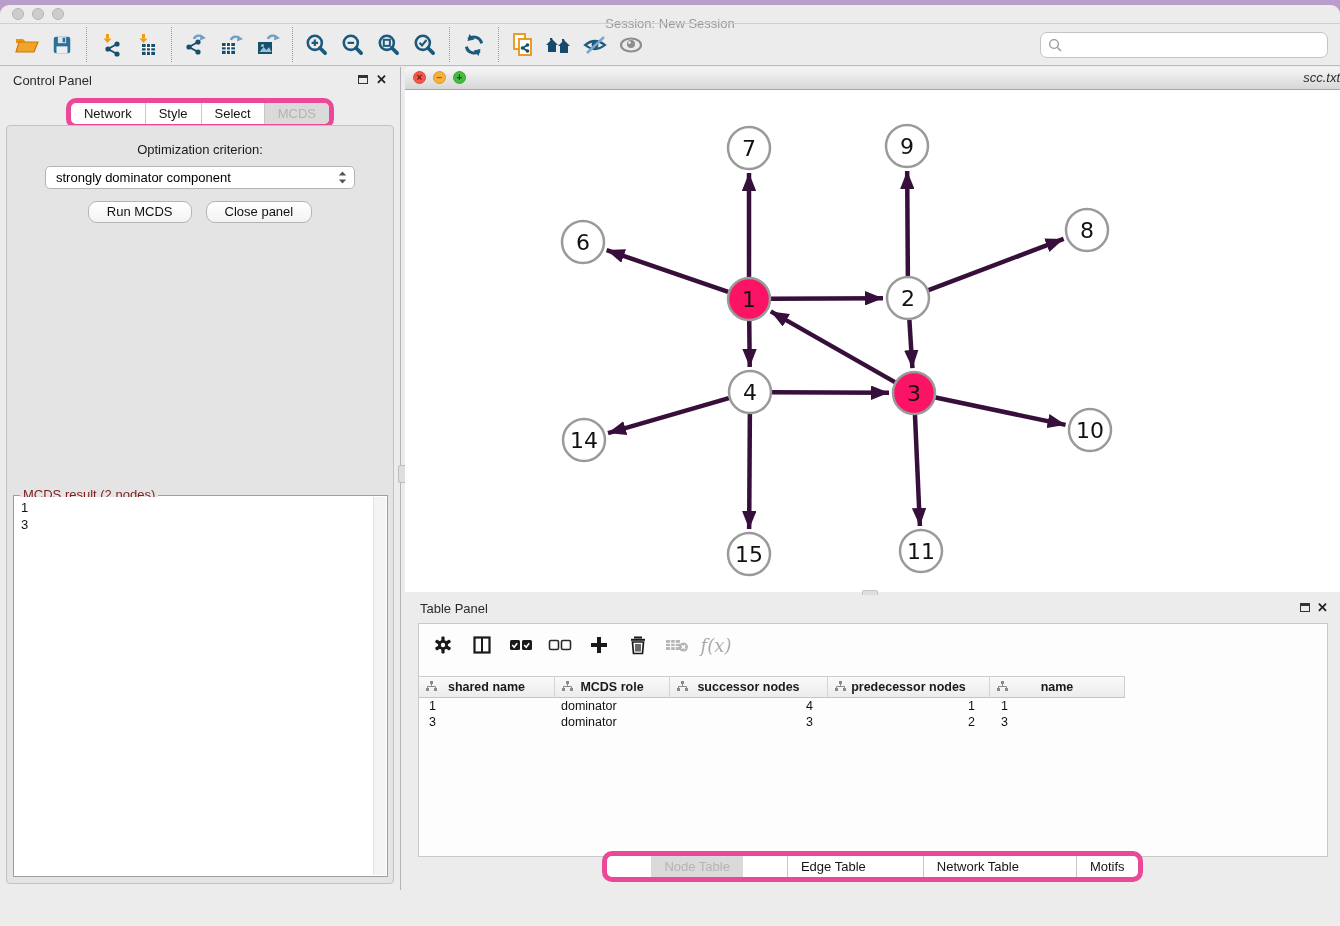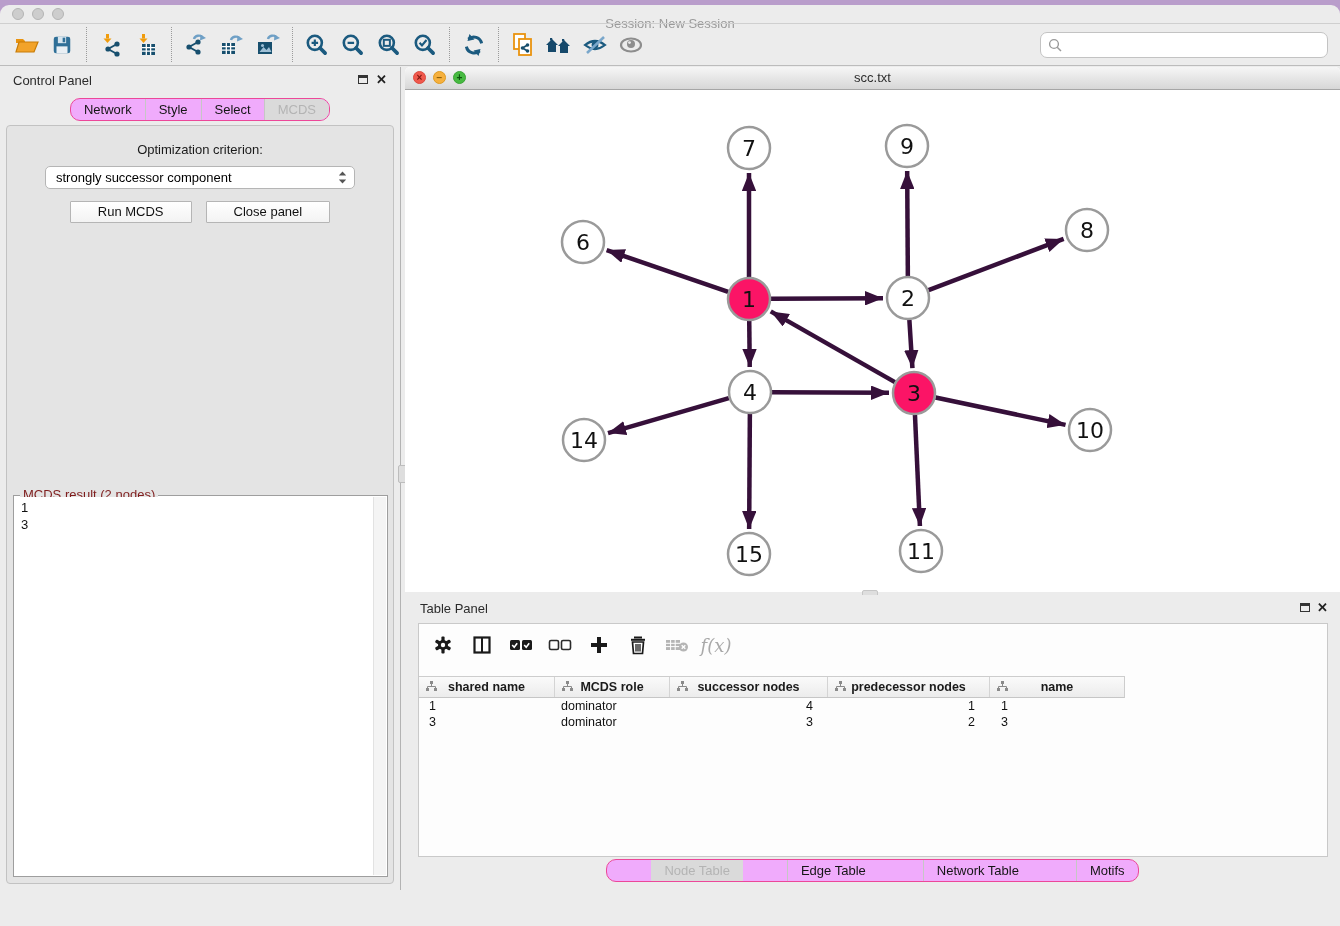--- a/index.html
+++ b/index.html
@@ -31,42 +31,42 @@
 
   
   .control-panel{position:absolute;left:0;top:62px;width:401px;height:823px;background:#ececec;border-right:1px solid #b3b3b3;box-sizing:border-box;}
   .panel-head{position:relative;height:28px;}
   .panel-head .p-title{position:absolute;left:13px;top:6px;font-size:13px;color:#2b2b2b;}
   .float-ic{position:absolute;top:8px;width:10px;height:9px;border:1.6px solid #333;border-top-width:3px;box-sizing:border-box;}
   .close-ic{position:absolute;top:5px;font-size:13px;font-weight:bold;color:#222;line-height:16px;}
   .cp-float{right:32px;} .cp-close{right:13px;}
 
   .cp-tabs{position:absolute;left:0;right:0;top:31px;display:flex;justify-content:center;}
-  .seg-control{display:inline-flex;border:1px solid #ec4899;border-radius:10px;overflow:hidden;background:#f0abfc;height:21px;}
+  .seg-control{display:inline-flex;border:5px solid #ec4899;border-radius:10px;overflow:hidden;background:#ffffff;height:21px;}
   .seg{padding:0 13px;line-height:21px;font-size:13px;color:#151515;border-left:1px solid #c6c6c6;white-space:nowrap;}
   .seg:first-child{border-left:none;}
   .seg.active{background:#dadada;color:#b4b4b4;}
 
   .cp-content{position:absolute;left:6px;right:6px;top:58px;bottom:6px;background:#e4e4e4;
     border:1px solid #c2c2c2;border-radius:4px;}
   .opt-label{text-align:center;margin-top:16px;font-size:13px;color:#1a1a1a;}
   .select-box{position:relative;margin:9px 38px 0 38px;height:21px;background:#fff;border:1px solid #b5b5b5;border-radius:5px;font-size:13px;line-height:21px;padding-left:10px;box-sizing:content-box;}
   .select-box .chev{position:absolute;right:7px;top:3px;width:9px;}
   .btn-row{display:flex;justify-content:center;gap:14px;margin-top:12px;}
-  .btn{height:20px;line-height:20px;padding:0 27px;background:linear-gradient(#ffffff,#f3f3f3);border:1px solid #b5b5b5;border-radius:1px;font-size:13px;color:#111;}
+  .btn{height:20px;line-height:20px;padding:0 18px;background:linear-gradient(#ffffff,#f3f3f3);border:1px solid #b5b5b5;border-radius:9px;font-size:13px;color:#111;}
 
   .groupbox{position:absolute;left:6px;right:5px;top:369px;bottom:6px;border:1px solid #9e9e9e;background:#fff;}
   .groupbox .legend{position:absolute;top:-9px;left:6px;background:#e4e4e4;padding:0 3px;font-size:13px;color:#7f1d1d;}
   .mcds-text{position:absolute;inset:1px;background:#fff;font-size:13px;line-height:17px;padding:2px 6px;color:#111;}
   .mcds-scroll{position:absolute;right:1px;top:1px;bottom:1px;width:12px;background:#f4f4f4;border-left:1px solid #e2e2e2;}
 
   
   .net-window{position:absolute;left:405px;top:62px;width:935px;height:525px;background:#fff;border-radius:5px 5px 0 0;overflow:hidden;}
   .nw-titlebar{position:relative;height:22px;background:linear-gradient(#f6f6f6,#d7d7d7);border-bottom:1px solid #a6a6a6;}
-  .nw-title{position:absolute;left:0;right:0;top:3px;text-align:center;font-size:13px;color:#2d2d2d;}
+  .nw-title{position:absolute;left:0;right:0;top:3px;text-align:right;font-size:13px;color:#2d2d2d;font-style:italic;}
   .nw-lights{position:absolute;left:8px;top:4px;display:flex;gap:7px;}
   .lt{width:13px;height:13px;border-radius:50%;box-sizing:border-box;font-size:10px;font-weight:bold;text-align:center;line-height:11px;}
   .lt.red{background:#f0584c;border:1px solid #d94a3e;color:#7c150d;}
   .lt.yellow{background:#f6b03d;border:1px solid #dd9a22;color:#8a5c05;}
   .lt.green{background:#47ba41;border:1px solid #3aa335;color:#0c550c;}
   .canvas{position:absolute;left:0;top:23px;right:0;bottom:0;background:#fff;}
 
   .v-grip{position:absolute;left:398px;top:460px;width:7px;height:16px;background:#dedede;border:1px solid #bdbdbd;border-radius:2px;}
   .h-grip{position:absolute;left:862px;top:585px;width:14px;height:6px;background:#dedede;border:1px solid #c6c6c6;border-radius:2px;}
 
@@ -285,21 +285,21 @@
       <div class="seg-control" id="cp-tabs">
           <div class="seg">Network</div>
           <div class="seg">Style</div>
           <div class="seg">Select</div>
           <div class="seg active">MCDS</div>
         </div>
     </div>
     <div class="cp-content">
       <div class="opt-label">Optimization criterion:</div>
       <div class="select-box">
-        <span>strongly successor component</span>
+        <span>strongly dominator component</span>
         <svg class="chev" width="9" height="15" viewBox="0 0 9 15">
             <path d="M0.8 5.5 L4.5 1.5 L8.2 5.5z" fill="#555"></path>
             <path d="M0.8 9.5 L4.5 13.5 L8.2 9.5z" fill="#555"></path>
           </svg>
       </div>
       <div class="btn-row">
         <div class="btn">Run MCDS</div>
         <div class="btn">Close panel</div>
       </div>
       <div class="groupbox">

